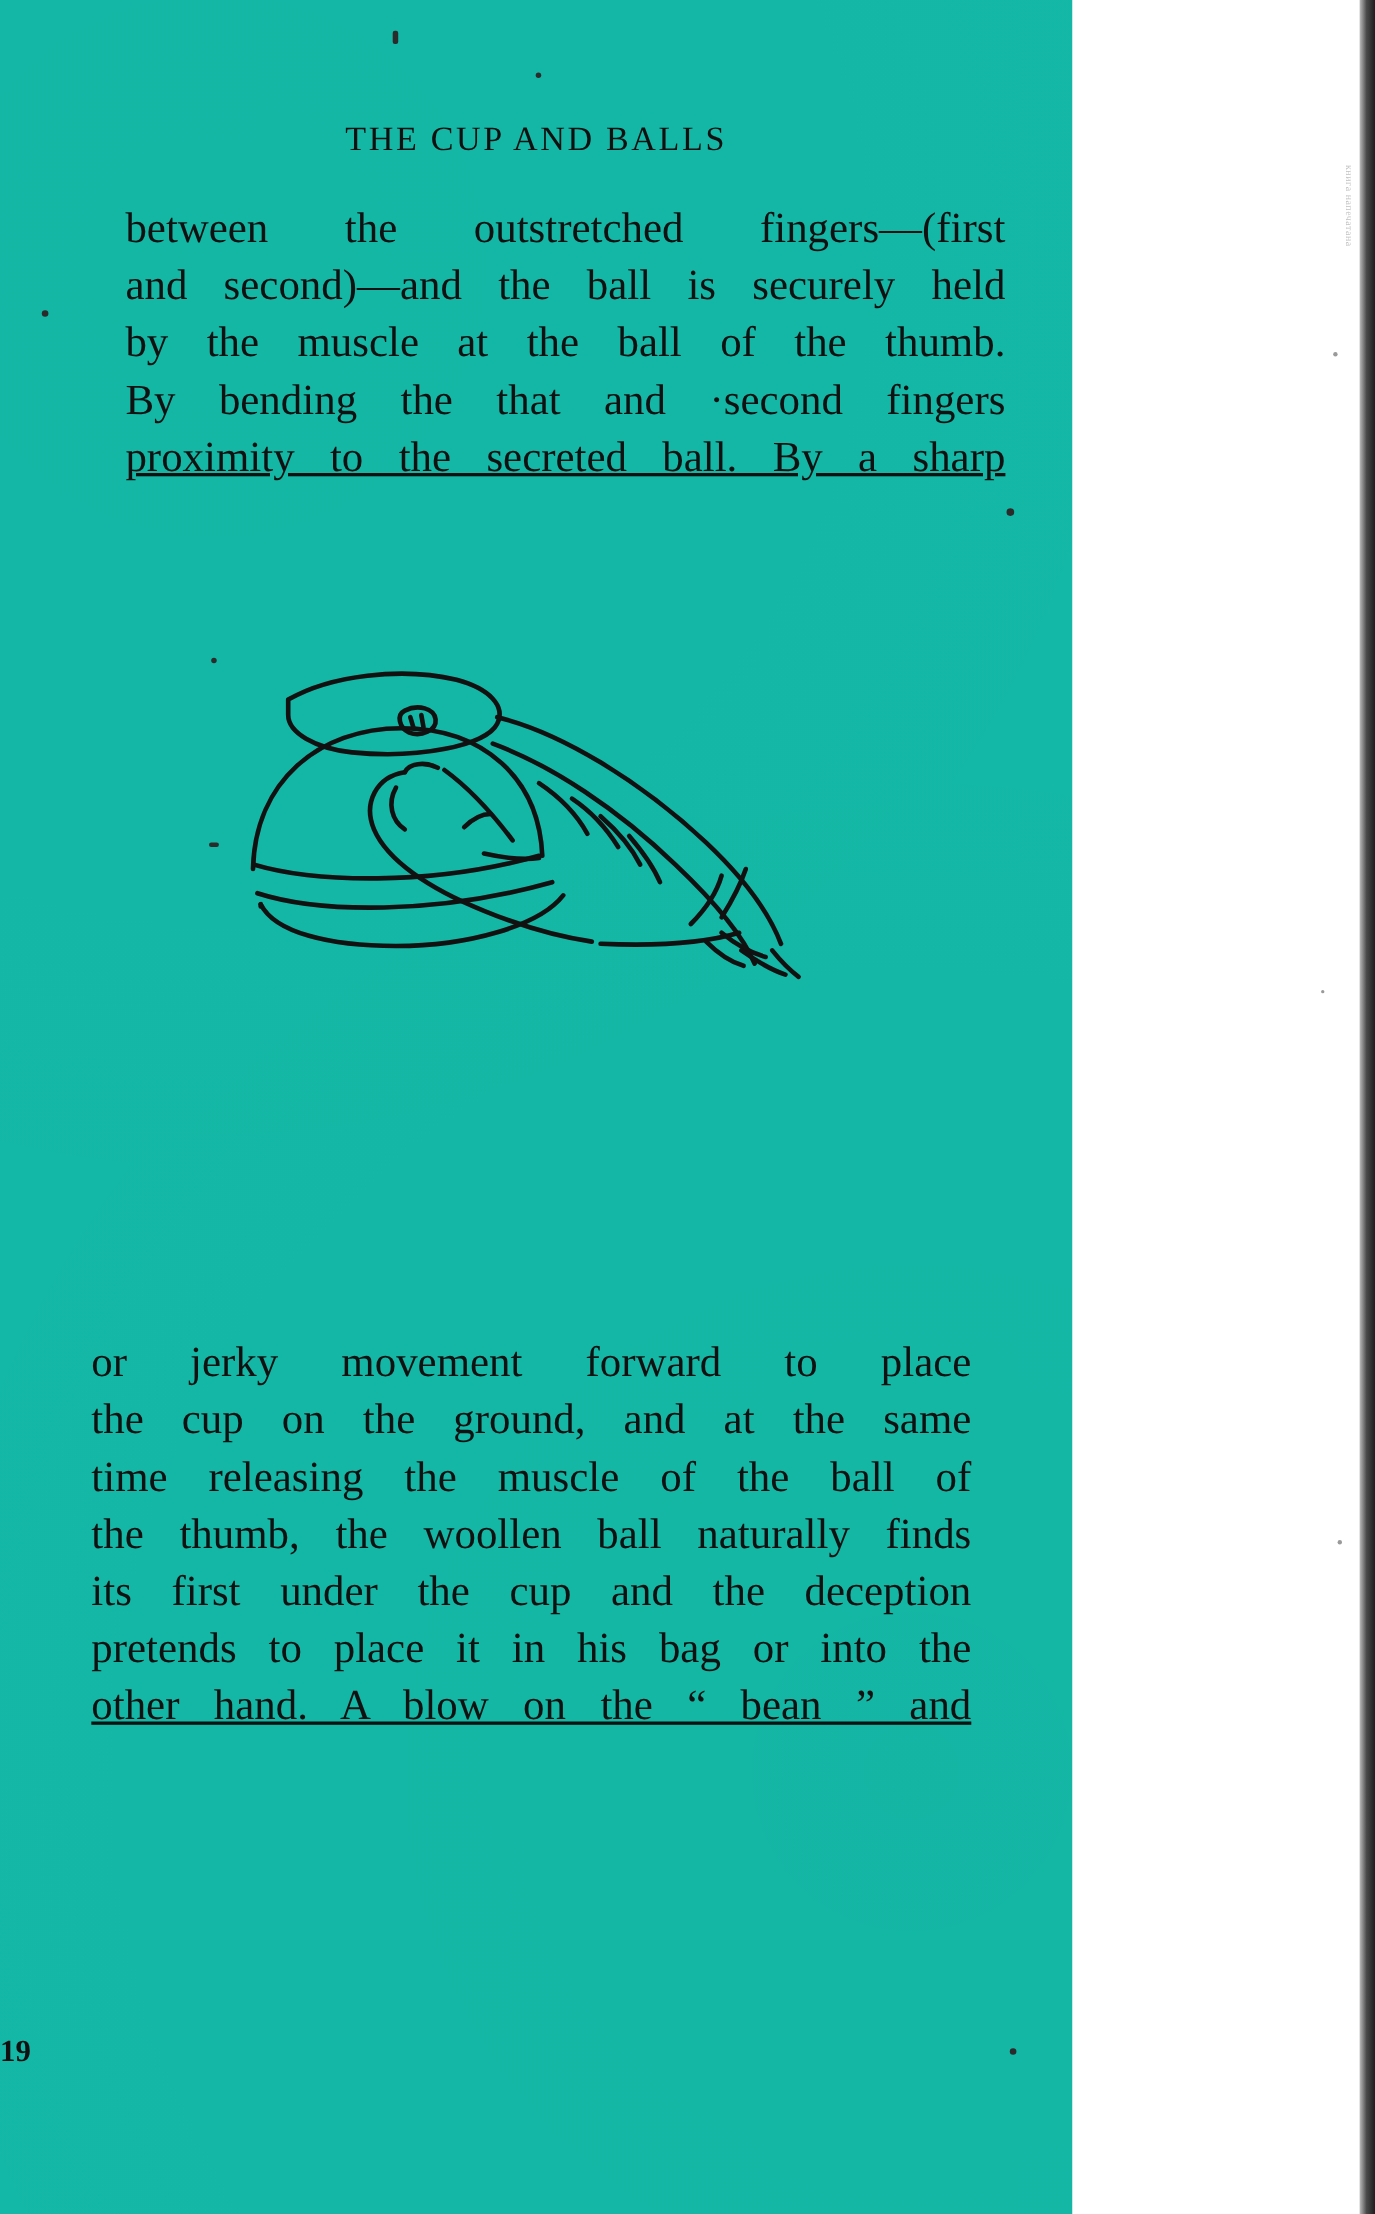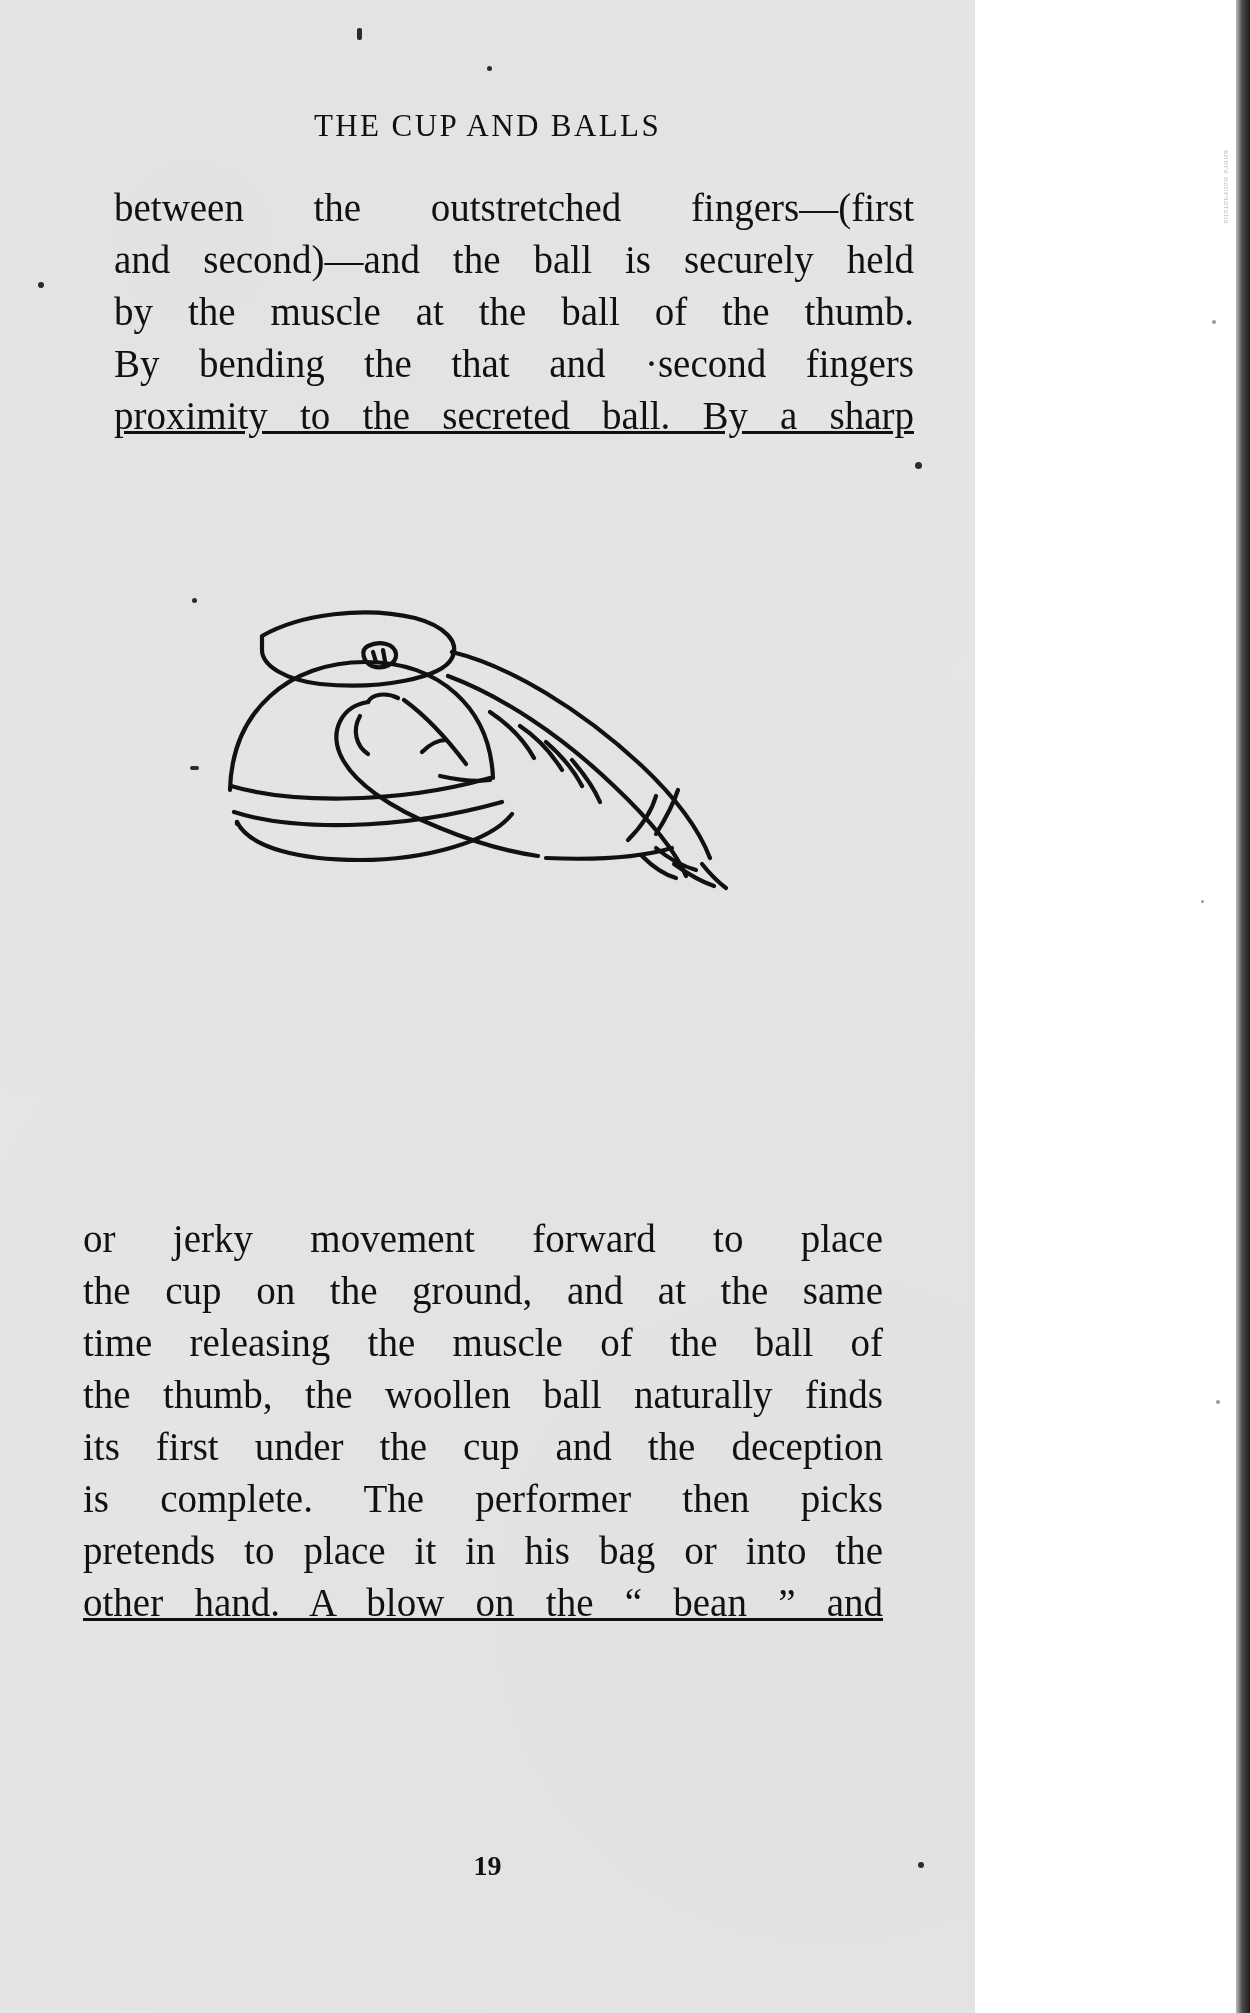--- a/index.html
+++ b/index.html
@@ -16,21 +16,21 @@
     overflow: hidden;
   }
 
   
   .page {
     position: absolute;
     left: 0;
     top: 0;
     width: 975px;
     height: 2013px;
-    background: #e5e5e5;
+    background: #14b8a6;
   }
 
   
   .paper-tone {
     position: absolute;
     inset: 0;
     background:
       radial-gradient(circle at 20% 12%, rgba(0,0,0,0.012), rgba(0,0,0,0) 55%),
       radial-gradient(circle at 85% 80%, rgba(0,0,0,0.015), rgba(0,0,0,0) 60%);
     pointer-events: none;
@@ -117,21 +117,21 @@
     top: 540px;
     width: 600px;
     height: 400px;
   }
 
   .folio {
     position: absolute;
     left: 0;
     top: 1850px;
     width: 975px;
-    text-align: center;
+    text-align: left;
     font-size: 28px;
     font-weight: 700;
     color: #101010;
   }
 
   
   .mark {
     position: absolute;
     background: #2b2b2b;
     border-radius: 50%;
@@ -198,21 +198,20 @@
       </g>
     </svg>
   </div>
 
   <div class="body-block bottom">
     <p>or jerky movement forward to place</p>
     <p>the cup on the ground, and at the same</p>
     <p>time releasing the muscle of the ball of</p>
     <p>the thumb, the woollen ball naturally finds</p>
     <p>its first under the cup and the deception</p>
-    <p>is complete.   The performer then picks</p>
     <p>pretends to place it in his bag or into the</p>
     <p class="last">other hand.   A blow on the “ bean ” and</p>
   </div>
 
   <div class="folio">19</div>
 
   <div class="mark" style="left:357px;top:28px;width:5px;height:12px;border-radius:2px;"></div>
   <div class="mark" style="left:487px;top:66px;width:5px;height:5px;"></div>
   <div class="mark" style="left:38px;top:282px;width:6px;height:6px;"></div>
   <div class="mark" style="left:192px;top:598px;width:5px;height:5px;"></div>

